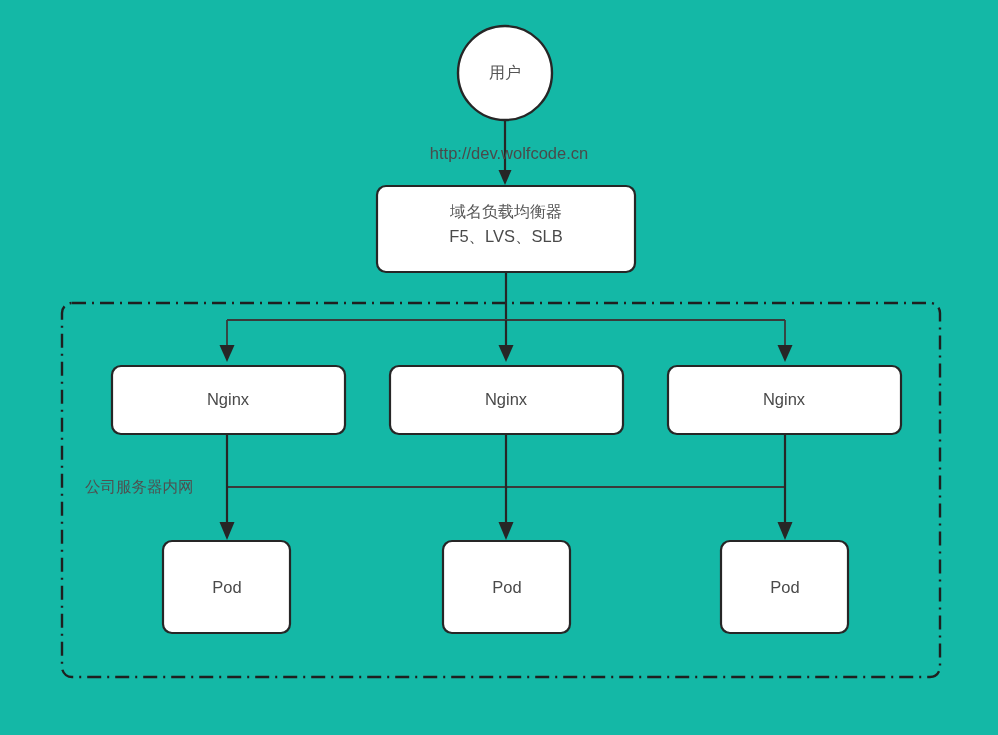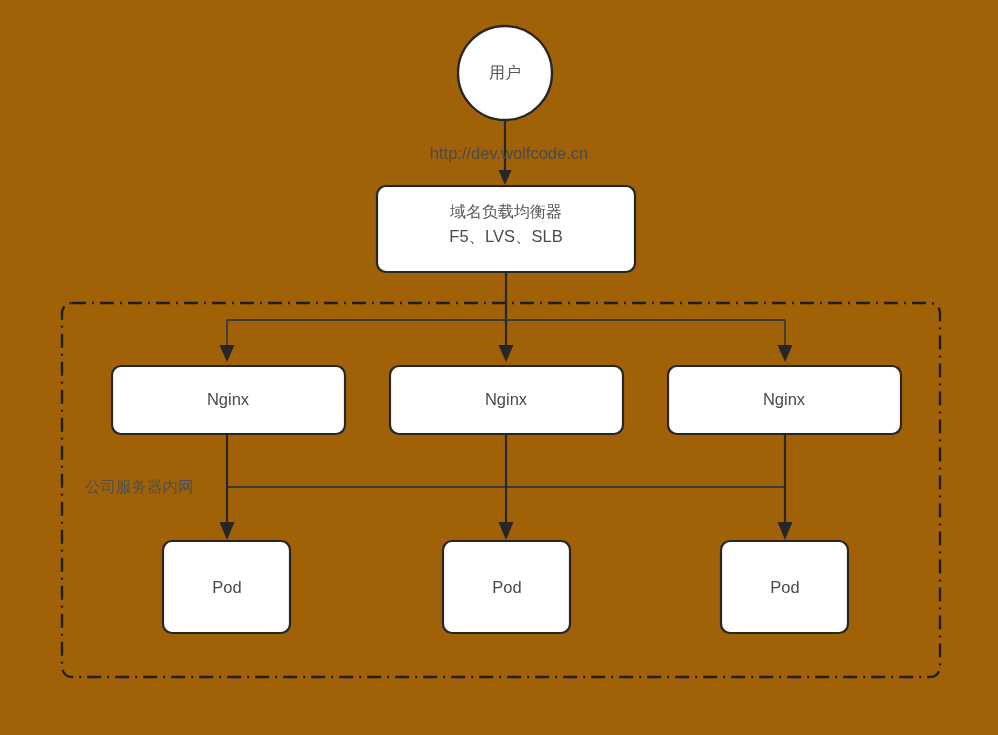--- a/index.html
+++ b/index.html
@@ -10,21 +10,21 @@
   body {
     width: 998px;
     height: 735px;
     font-family: "Liberation Sans", "DejaVu Sans", sans-serif;
     overflow: hidden;
   }
   #diagram-root {
     position: relative;
     width: 998px;
     height: 735px;
-    background: #a16207;
+    background: #14b8a6;
   }
   svg.diagram-canvas {
     position: absolute;
     top: 0;
     left: 0;
     width: 998px;
     height: 735px;
   }
   .node-shape {
     fill: #ffffff;

